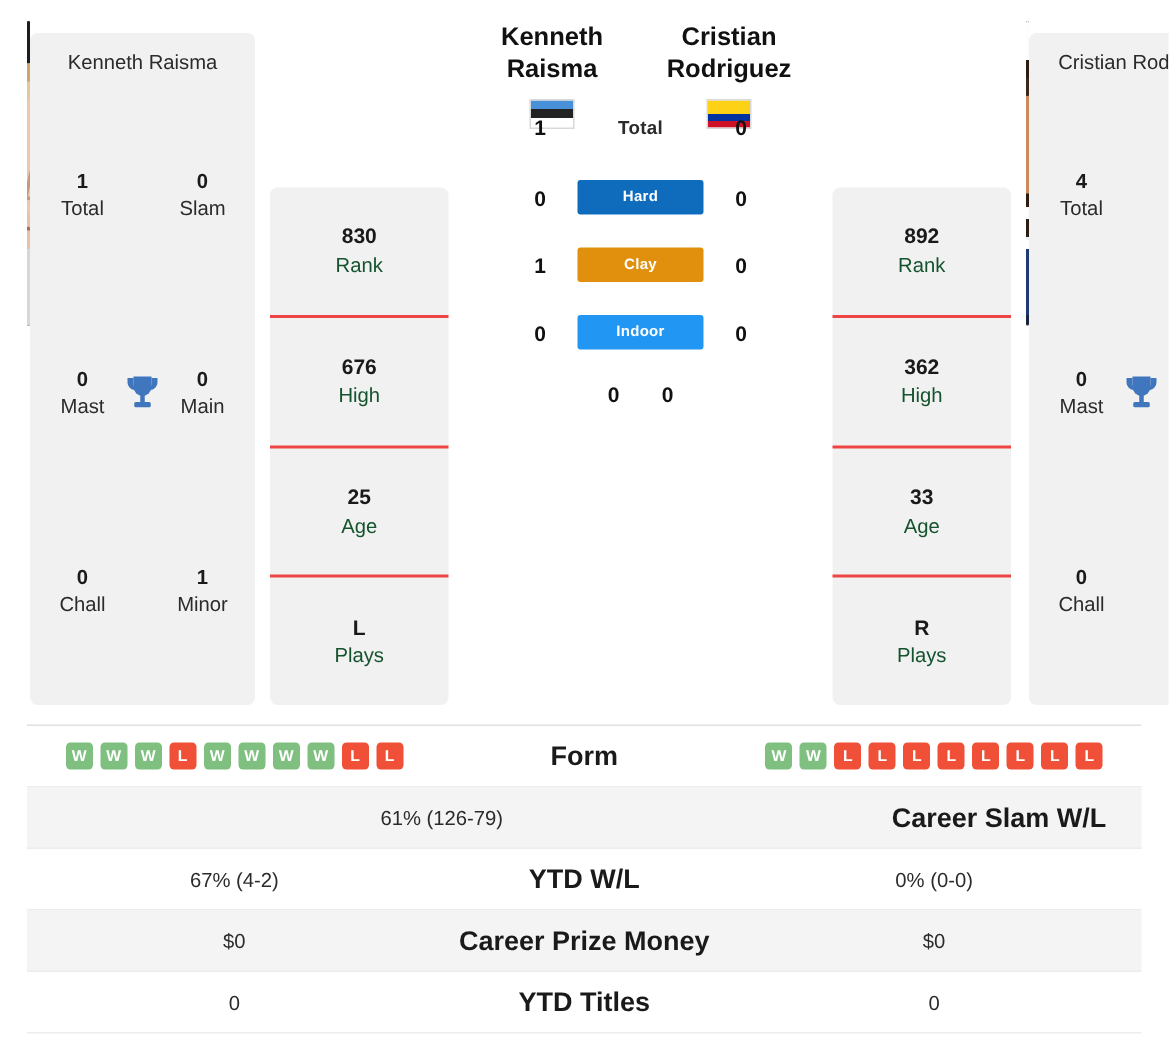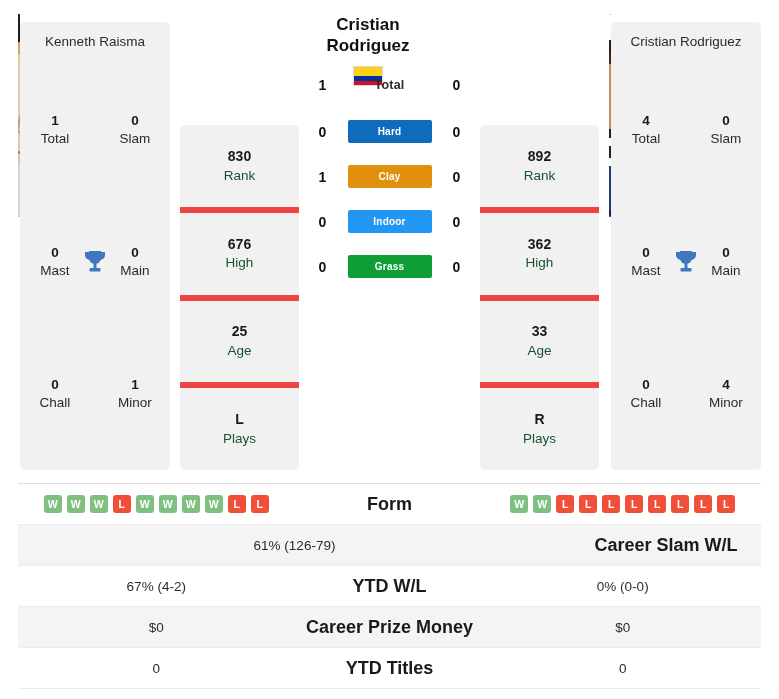--- a/index.html
+++ b/index.html
@@ -93,21 +93,21 @@
     align-self: flex-start;
     margin-top: 111px;
     height: 345px;
   }
   .rank-cell {
     flex: 1 1 0;
     display: flex;
     flex-direction: column;
     align-items: center;
     justify-content: center;
-    border-bottom: 6px solid #ef4444;
+    border-bottom: 2px solid #ef4444;
   }
   .rank-cell:last-child { border-bottom: none; }
   .rank-cell .v {
     font-size: 14px;
     font-weight: bold;
     line-height: 1.4;
   }
   .rank-cell .k {
     font-size: 13.5px;
     color: #14532d;
@@ -322,20 +322,25 @@
       </div>
       <div class="rank-cell">
         <div class="v">L</div>
         <div class="k">Plays</div>
       </div>
     </div>
 
     <div class="center-col" style="position:relative;">
       <div class="names-row">
         <div class="name-block">
+          <div class="nm">Kenneth</div>
+          <div class="nm">Raisma</div>
+          <span class="flag flag-ee"></span>
+        </div>
+        <div class="name-block">
           <div class="nm">Cristian</div>
           <div class="nm">Rodriguez</div>
           <span class="flag flag-co"></span>
         </div>
       </div>
       <div class="h2h-block" id="h2h-block">
           <div class="h2h-row">
             <div class="score">1</div>
             <div class="surface total">Total</div>
             <div class="score">0</div>
@@ -350,21 +355,20 @@
             <div class="surface" style="background: rgb(224, 144, 13); color: rgb(255, 255, 255);">Clay</div>
             <div class="score">0</div>
           </div>
           <div class="h2h-row">
             <div class="score">0</div>
             <div class="surface" style="background: rgb(33, 150, 243); color: rgb(255, 255, 255);">Indoor</div>
             <div class="score">0</div>
           </div>
           <div class="h2h-row">
             <div class="score">0</div>
-            <div class="surface" style="background: rgb(15, 157, 53); color: rgb(255, 255, 255);">Grass</div>
             <div class="score">0</div>
           </div>
         </div>
     </div>
 
     <div class="rank-card">
       <div class="rank-cell">
         <div class="v">892</div>
         <div class="k">Rank</div>
       </div>

